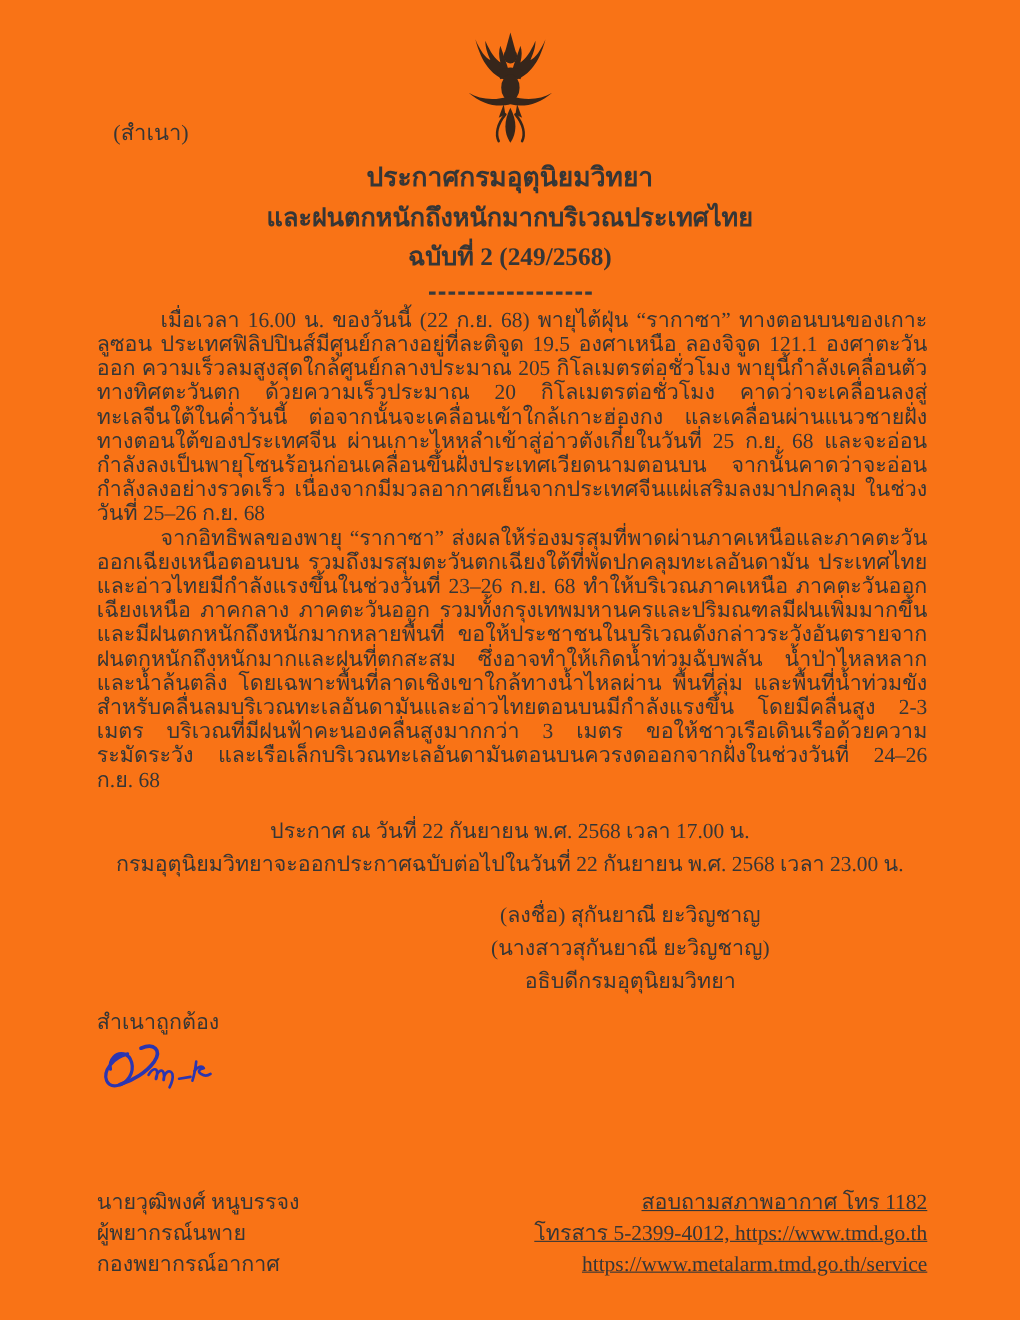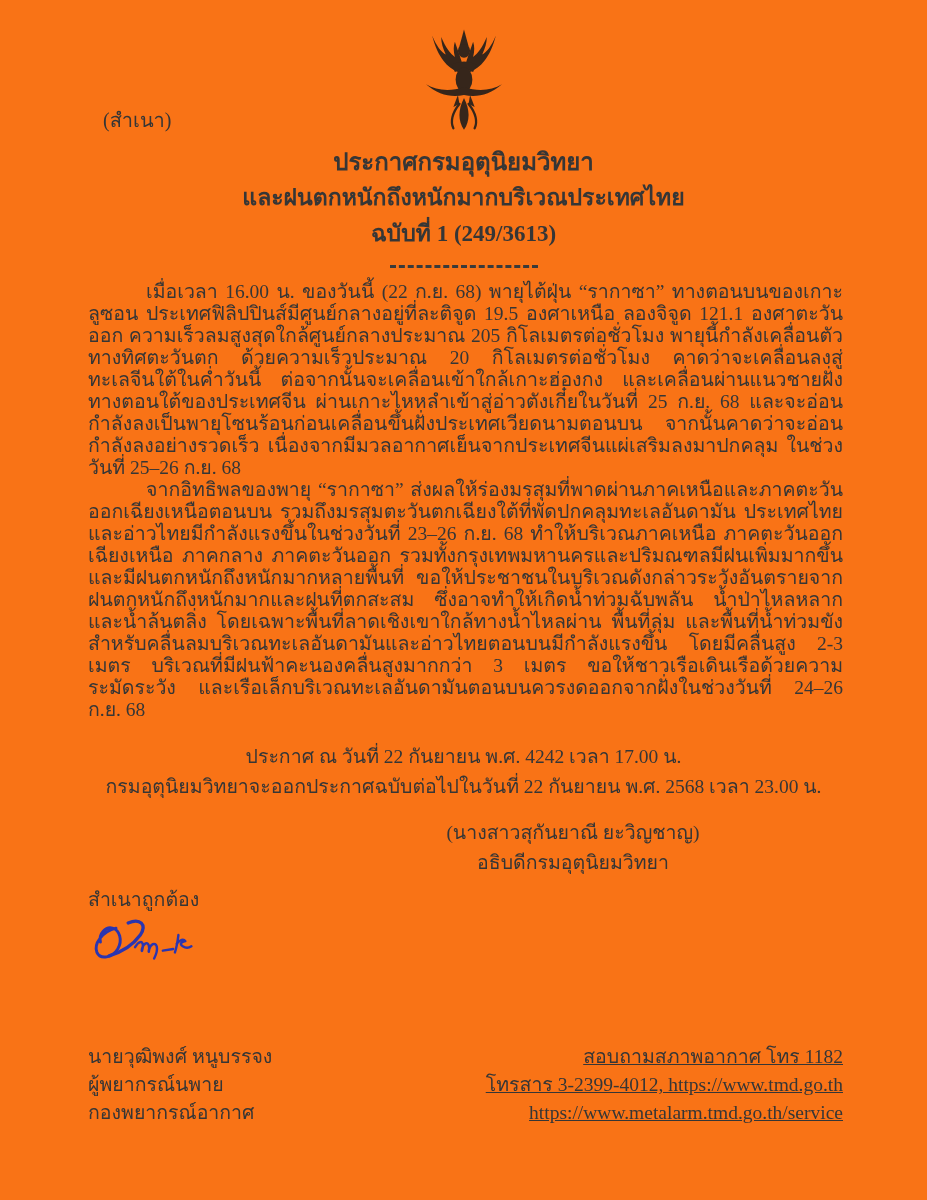--- a/index.html
+++ b/index.html
@@ -49,21 +49,21 @@
     font-size:19.5px;
     line-height:30px;
   }
   .certify{
     margin:7px 0 0 88px;
     font-size:19.5px;
     line-height:29px;
   }
   .sig-scribble{ display:block; margin:2px 0 0 2px; }
   .footer{
-    position:absolute;left:88px;right:84px;top:1043px;
+    position:absolute;left:88px;right:84px;top:1080px;
     display:flex;justify-content:space-between;align-items:flex-start;
     font-size:19.5px;line-height:28px;
   }
   .footer .right{ text-align:right;text-decoration:underline; }
 </style>
 </head>
 <body>
 
 <div class="page">
 
@@ -86,36 +86,37 @@
       <g stroke="#1c1c1c" stroke-width="3" fill="none" stroke-linecap="round">
         <path d="M54,100 C44,112 42,124 46,132"></path>
         <path d="M66,100 C76,112 78,124 74,132"></path>
       </g>
     </svg>
   </div>
 
   <div class="title-block">
     <div class="title-line main">ประกาศกรมอุตุนิยมวิทยา</div>
     <div class="title-line">และฝนตกหนักถึงหนักมากบริเวณประเทศไทย</div>
-    <div class="title-line">ฉบับที่ 1 (249/3613)</div>
+    <div class="title-line">ฉบับที่ 2 (249/2568)</div>
   </div>
 
   <div class="divider"></div>
 
   <div class="body-text">
     <p>เมื่อเวลา 16.00 น. ของวันนี้ (22 ก.ย. 68) พายุไต้ฝุ่น “รากาซา” ทางตอนบนของเกาะลูซอน ประเทศฟิลิปปินส์มีศูนย์กลางอยู่ที่ละติจูด 19.5 องศาเหนือ ลองจิจูด 121.1 องศาตะวันออก ความเร็วลมสูงสุดใกล้ศูนย์กลางประมาณ 205 กิโลเมตรต่อชั่วโมง พายุนี้กำลังเคลื่อนตัวทางทิศตะวันตก ด้วยความเร็วประมาณ 20 กิโลเมตรต่อชั่วโมง คาดว่าจะเคลื่อนลงสู่ทะเลจีนใต้ในค่ำวันนี้ ต่อจากนั้นจะเคลื่อนเข้าใกล้เกาะฮ่องกง และเคลื่อนผ่านแนวชายฝั่งทางตอนใต้ของประเทศจีน ผ่านเกาะไหหลำเข้าสู่อ่าวตังเกี๋ยในวันที่ 25 ก.ย. 68 และจะอ่อนกำลังลงเป็นพายุโซนร้อนก่อนเคลื่อนขึ้นฝั่งประเทศเวียดนามตอนบน จากนั้นคาดว่าจะอ่อนกำลังลงอย่างรวดเร็ว เนื่องจากมีมวลอากาศเย็นจากประเทศจีนแผ่เสริมลงมาปกคลุม ในช่วงวันที่ 25–26 ก.ย. 68</p>
     <p>จากอิทธิพลของพายุ “รากาซา” ส่งผลให้ร่องมรสุมที่พาดผ่านภาคเหนือและภาคตะวันออกเฉียงเหนือตอนบน รวมถึงมรสุมตะวันตกเฉียงใต้ที่พัดปกคลุมทะเลอันดามัน ประเทศไทย และอ่าวไทยมีกำลังแรงขึ้นในช่วงวันที่ 23–26 ก.ย. 68 ทำให้บริเวณภาคเหนือ ภาคตะวันออกเฉียงเหนือ ภาคกลาง ภาคตะวันออก รวมทั้งกรุงเทพมหานครและปริมณฑลมีฝนเพิ่มมากขึ้นและมีฝนตกหนักถึงหนักมากหลายพื้นที่ ขอให้ประชาชนในบริเวณดังกล่าวระวังอันตรายจากฝนตกหนักถึงหนักมากและฝนที่ตกสะสม ซึ่งอาจทำให้เกิดน้ำท่วมฉับพลัน น้ำป่าไหลหลาก และน้ำล้นตลิ่ง โดยเฉพาะพื้นที่ลาดเชิงเขาใกล้ทางน้ำไหลผ่าน พื้นที่ลุ่ม และพื้นที่น้ำท่วมขัง สำหรับคลื่นลมบริเวณทะเลอันดามันและอ่าวไทยตอนบนมีกำลังแรงขึ้น โดยมีคลื่นสูง 2-3 เมตร บริเวณที่มีฝนฟ้าคะนองคลื่นสูงมากกว่า 3 เมตร ขอให้ชาวเรือเดินเรือด้วยความระมัดระวัง และเรือเล็กบริเวณทะเลอันดามันตอนบนควรงดออกจากฝั่งในช่วงวันที่ 24–26 ก.ย. 68</p>
   </div>
 
   <div class="announce">
-    <div>ประกาศ ณ วันที่ 22 กันยายน พ.ศ. 4242 เวลา 17.00 น.</div>
+    <div>ประกาศ ณ วันที่ 22 กันยายน พ.ศ. 2568 เวลา 17.00 น.</div>
     <div>กรมอุตุนิยมวิทยาจะออกประกาศฉบับต่อไปในวันที่ 22 กันยายน พ.ศ. 2568 เวลา 23.00 น.</div>
   </div>
 
   <div class="signer">
+    <div>(ลงชื่อ) สุกันยาณี ยะวิญชาญ</div>
     <div>(นางสาวสุกันยาณี ยะวิญชาญ)</div>
     <div>อธิบดีกรมอุตุนิยมวิทยา</div>
   </div>
 
   <div class="certify">
     <div>สำเนาถูกต้อง</div>
     <svg class="sig-scribble" viewBox="0 0 150 60" width="130" height="52" xmlns="http://www.w3.org/2000/svg">
       <g stroke="#2b35b0" fill="none" stroke-linecap="round" stroke-linejoin="round">
         <path stroke-width="3.4" d="M30,14 C14,18 4,32 8,42 C12,51 26,48 32,38 C38,28 34,16 26,14 C18,12 10,20 12,30"></path>
         <path stroke-width="3.8" d="M44,8 C58,2 66,10 58,22 C50,33 36,42 22,46"></path>
@@ -128,18 +129,18 @@
   </div>
 
   <div class="footer">
     <div class="left">
       <div>นายวุฒิพงศ์ หนูบรรจง</div>
       <div>ผู้พยากรณ์นพาย</div>
       <div>กองพยากรณ์อากาศ</div>
     </div>
     <div class="right">
       <div>สอบถามสภาพอากาศ โทร 1182</div>
-      <div>โทรสาร 3-2399-4012, https://www.tmd.go.th</div>
+      <div>โทรสาร 5-2399-4012, https://www.tmd.go.th</div>
       <div>https://www.metalarm.tmd.go.th/service</div>
     </div>
   </div>
 
 </div>
 
 </body></html>

